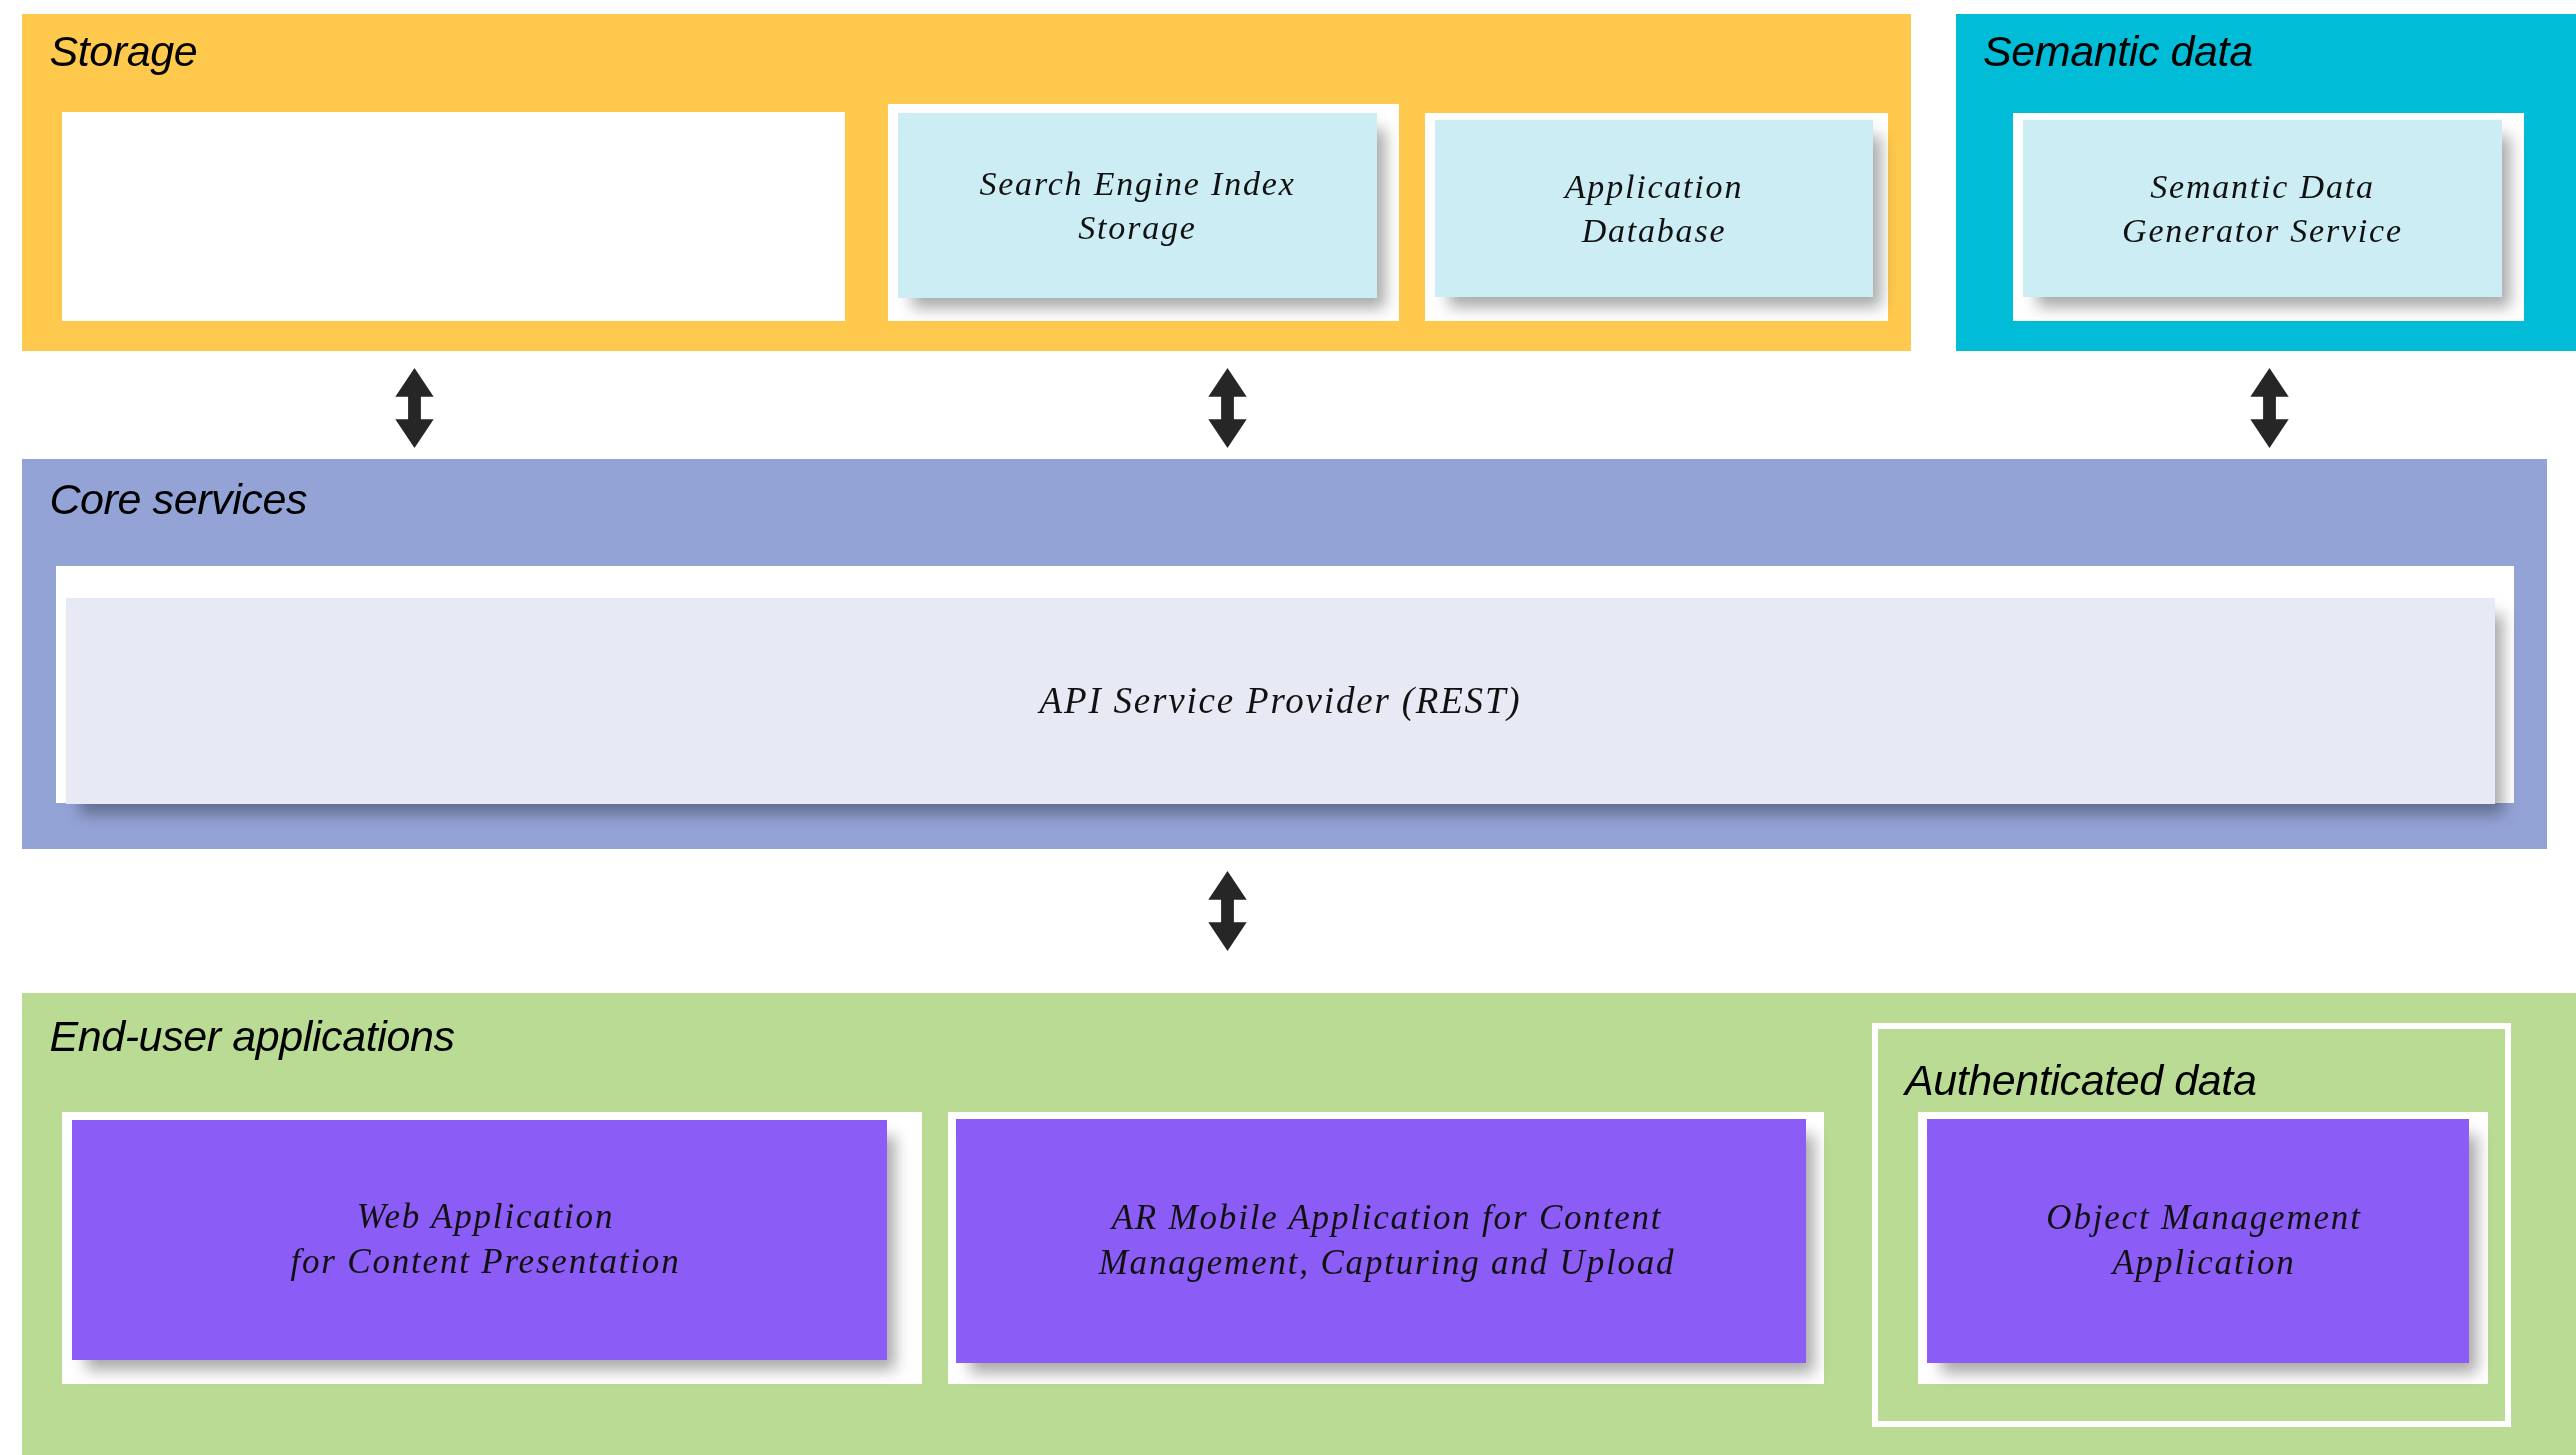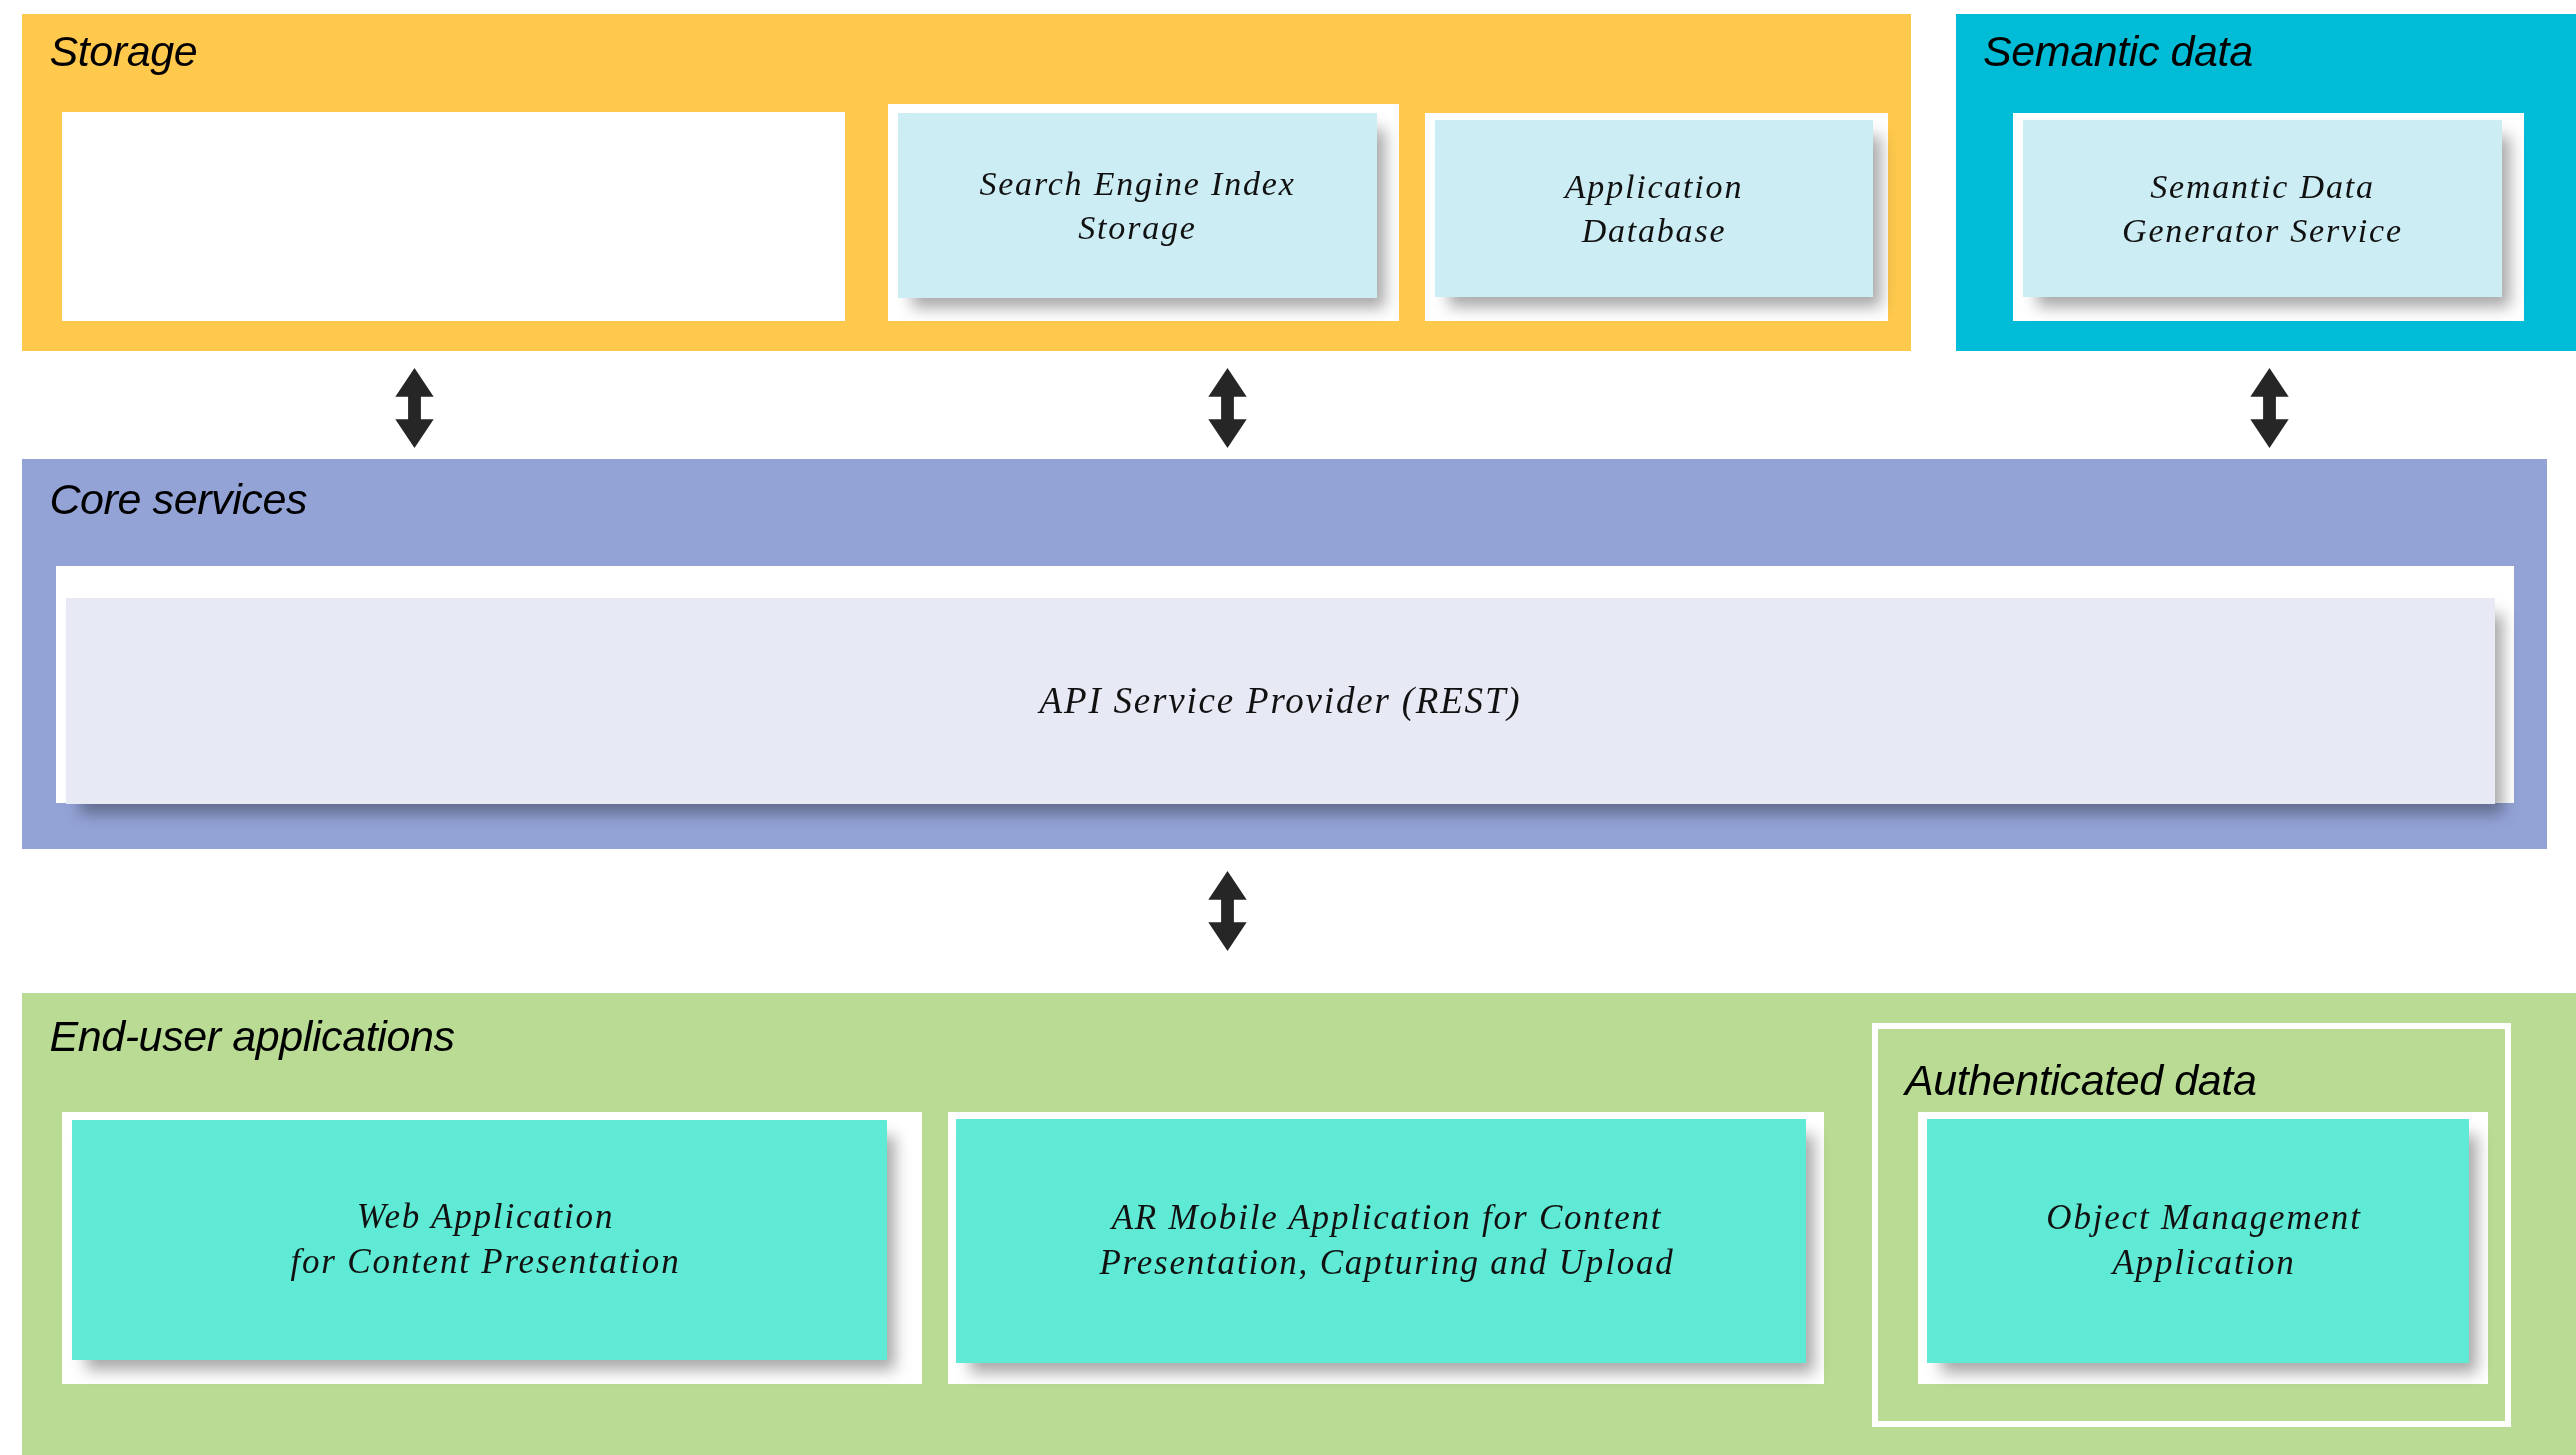--- a/index.html
+++ b/index.html
@@ -74,21 +74,21 @@
   .card-label {
     font-family: "Liberation Serif", serif;
     color: #111111;
     line-height: 1.28;
     letter-spacing: 1.8px;
     white-space: pre-line;
     padding: 0 14.4px;
   }
   .fill-blue  { background: #CCEDF4; }
   .fill-lav   { background: #E7E9F5; }
-  .fill-green { background: #5eead4; padding-left: 12px; }
+  .fill-green { background: #8b5cf6; padding-left: 12px; }
 
   
   .arrow {
     position: absolute;
     width: 45px;
   }
   .arrow svg { display: block; }
 </style>
 </head>
 <body>
@@ -166,21 +166,21 @@
 
   <div class="frame" style="left:62px; top:1112px; width:860px; height:272px;"></div>
   <div class="card fill-green" style="left:72px; top:1120px; width:815px; height:240px;">
     <span class="card-label" style="font-size:35px;">Web Application
 for Content Presentation</span>
   </div>
 
   <div class="frame" style="left:948px; top:1112px; width:876px; height:272px;"></div>
   <div class="card fill-green" style="left:956px; top:1119px; width:850px; height:244px;">
     <span class="card-label" style="font-size:35px;">AR Mobile Application for Content
-Presentation, Capturing and Upload</span>
+Management, Capturing and Upload</span>
   </div>
 
   <div class="frame" style="left:1918px; top:1112px; width:570px; height:272px;"></div>
   <div class="card fill-green" style="left:1927px; top:1119px; width:542px; height:244px;">
     <span class="card-label" style="font-size:35px;">Object Management
 Application</span>
   </div>
 
 </div>
 

